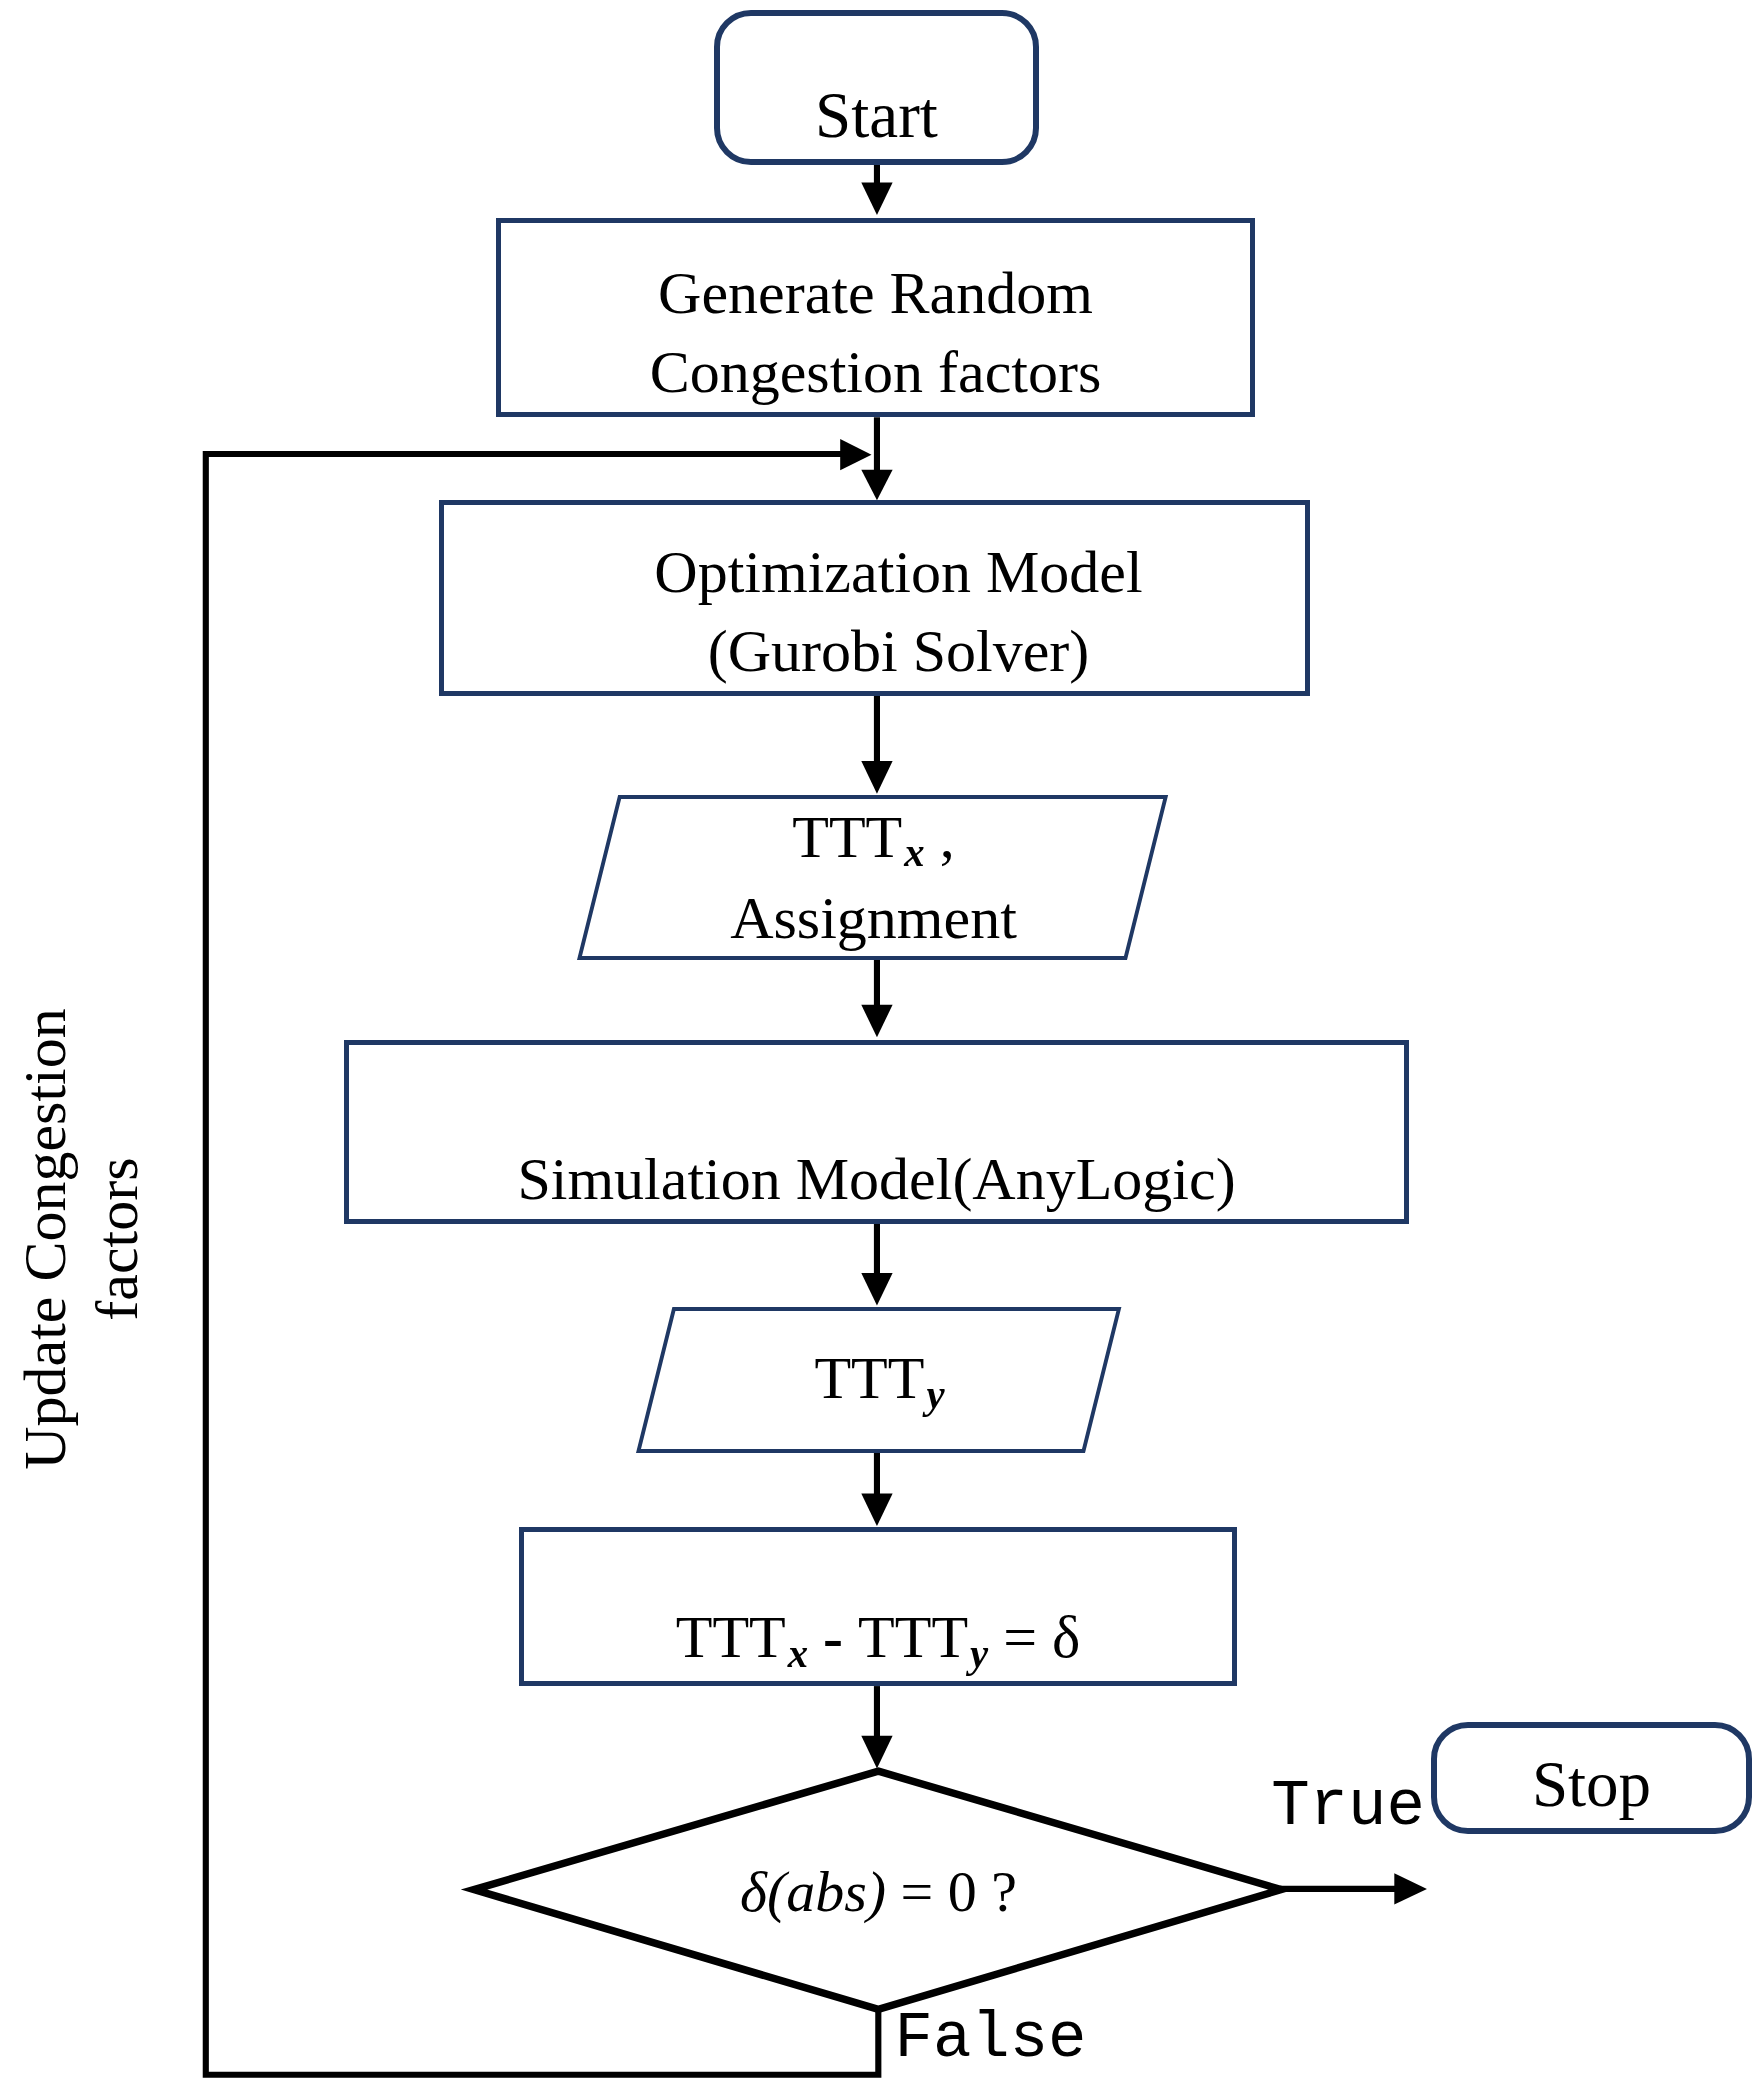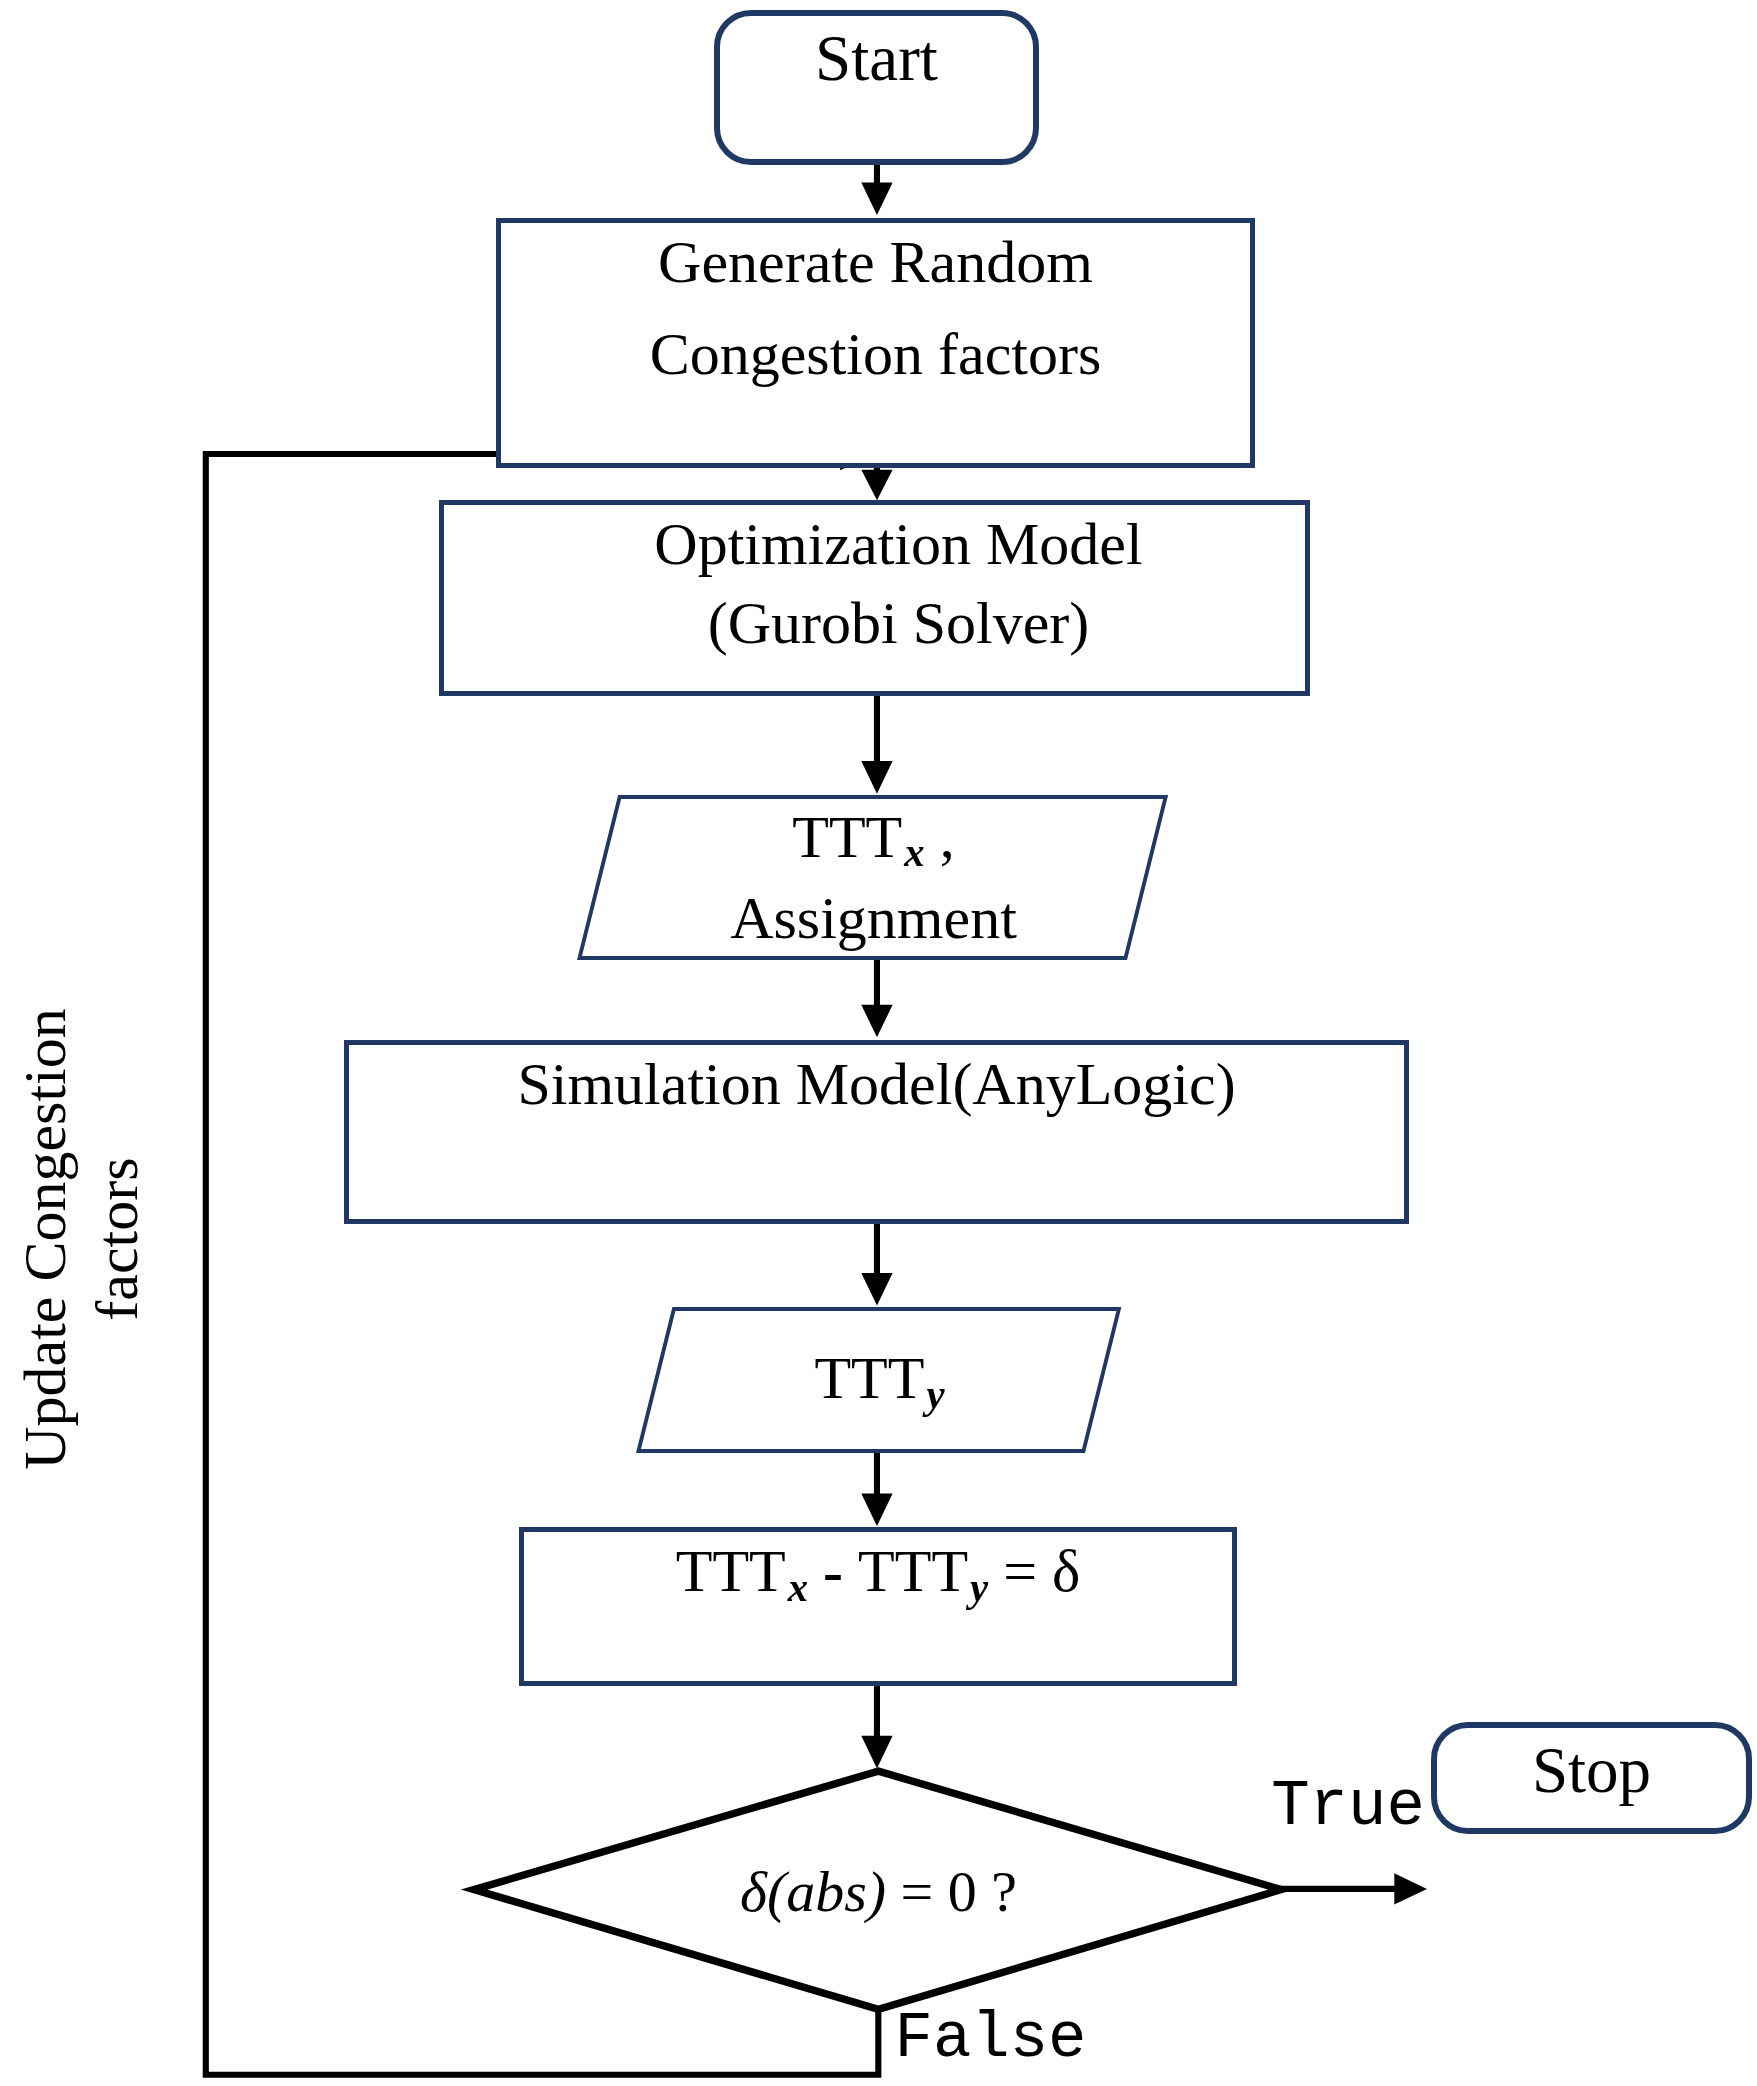--- a/index.html
+++ b/index.html
@@ -18,21 +18,21 @@
     color:var(--text);
   }
   svg.wires{position:absolute;left:0;top:0;width:1758px;height:2087px;}
   .edge{stroke:var(--connector);stroke-width:9;fill:none;}
   .arrowhead{fill:var(--connector);stroke:none;}
   .diamond-shape{stroke:var(--connector);stroke-width:11;fill:var(--background);}
 
   .node{
     position:absolute;
     background:var(--background);
-    display:flex;flex-direction:column;justify-content:flex-start;align-items:center;
+    display:flex;flex-direction:column;justify-content:flex-end;align-items:center;
     text-align:center;
     font-size:60px;line-height:1.32;
     box-sizing:border-box;
   }
   .rect{border:5.4px solid var(--shape-border);}
   .rounded{border:6.8px solid var(--shape-border);border-radius:37px;font-size:65px;}
 
   .para{
     position:absolute;background:var(--background);
     border:4.8px solid var(--shape-border);
@@ -107,21 +107,21 @@
       <path class="edge" d="M1880,2775 H2050"></path>
       <polygon class="arrowhead" points="2048,2752 2048,2798 2096,2775"></polygon>
     </g>
     <polygon class="diamond-shape" points="1290,2602 1882,2776 1290,2952 696,2776"></polygon>
   </svg>
 
   <div class="node rounded" style="left:714px;top:9.5px;width:325px;height:155px;">
     <span>Start</span>
   </div>
 
-  <div class="node rect" style="left:496px;top:218px;width:759px;height:250px;gap:13px;">
+  <div class="node rect" style="left:496px;top:218px;width:759px;height:199px;">
     <span>Generate Random</span>
     <span>Congestion factors</span>
   </div>
 
   <div class="node rect" style="left:439px;top:500px;width:871px;height:196px;padding-left:48px;">
     <span>Optimization Model</span>
     <span>(Gurobi Solver)</span>
   </div>
 
   <div class="para" style="left:577px;top:795px;width:550px;height:165px;">

